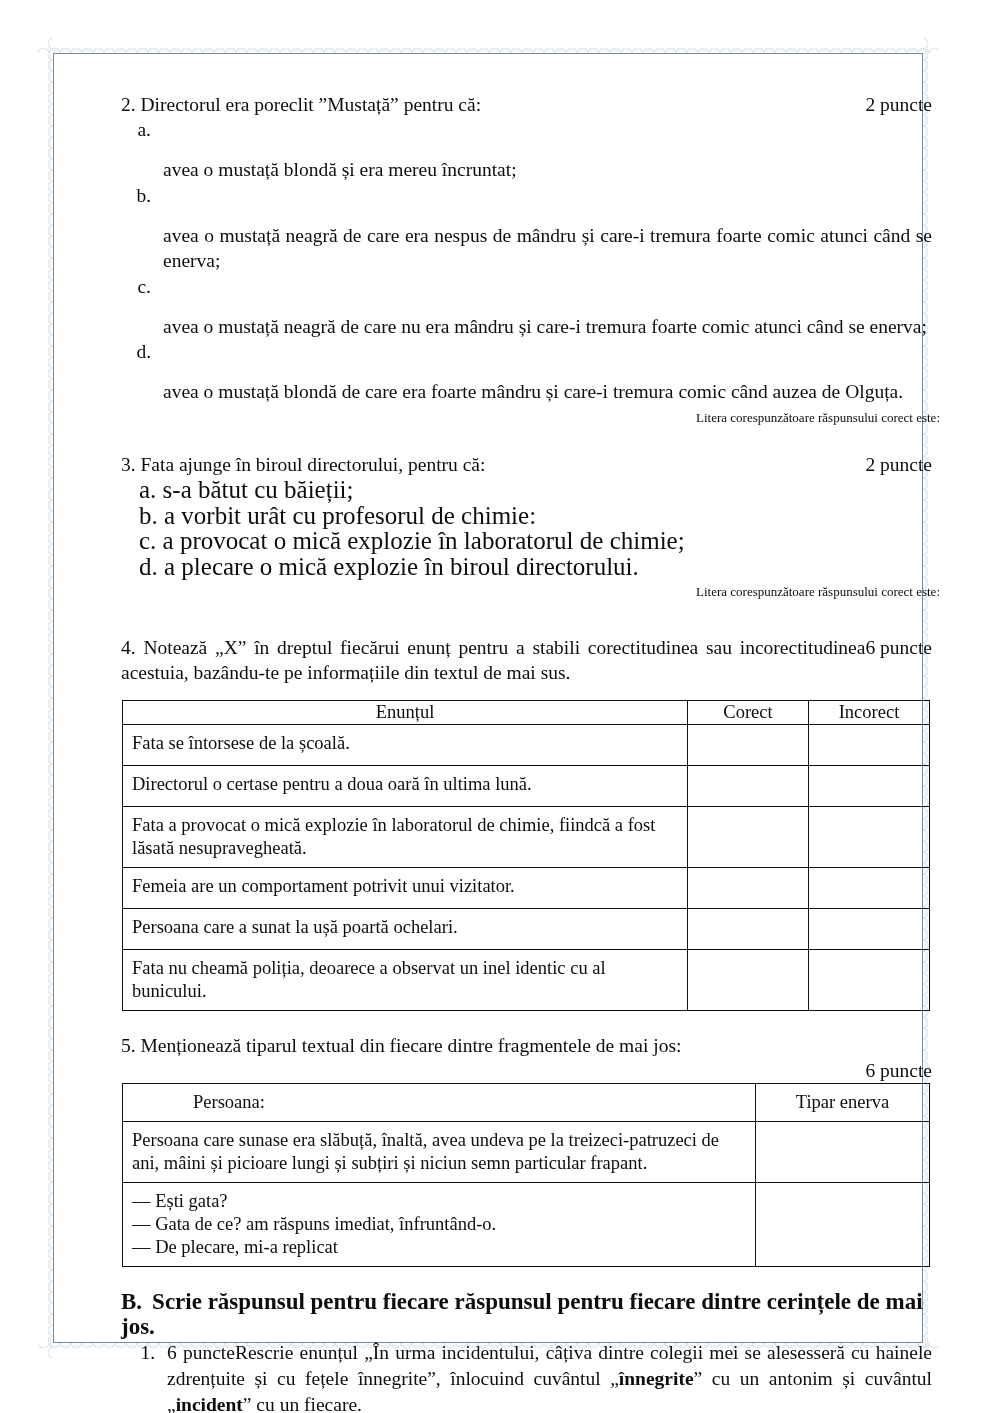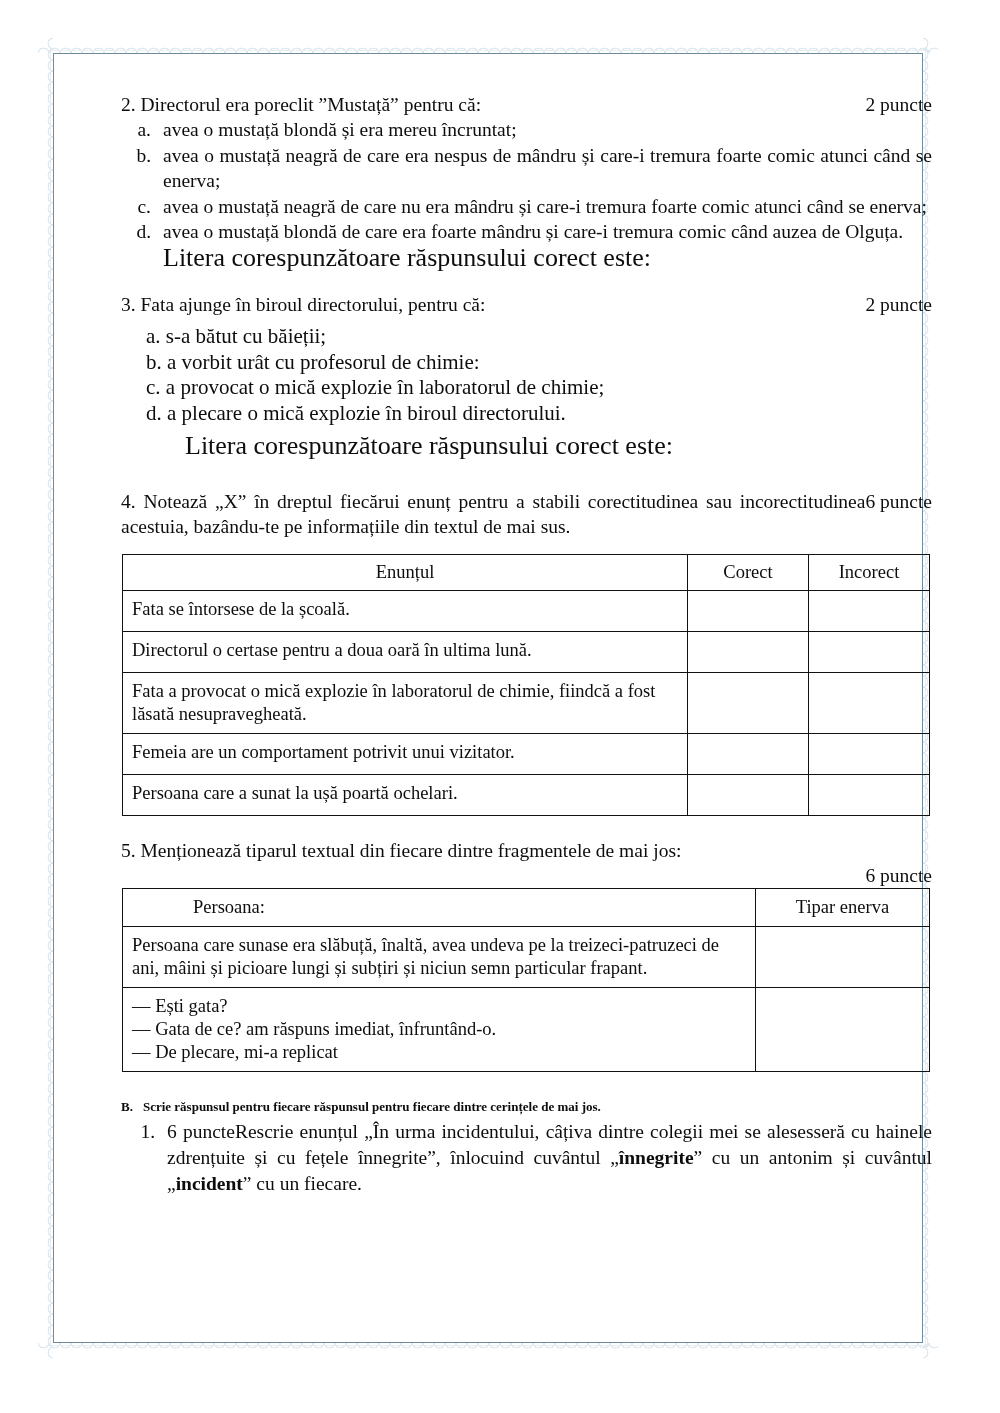--- a/index.html
+++ b/index.html
@@ -104,36 +104,37 @@
     text-align: justify;
     margin: 0;
   }
   .opt-list-lettered li .lbl {
     width: 34px;
     flex: 0 0 34px;
     text-align: right;
     padding-right: 12px;
     box-sizing: border-box;
   }
-  .opt-list-lettered li .body { flex: 1; text-align: justify; }
+  .opt-list-lettered li .body { flex: 1; text-align: justify; margin-top: 40px; }
   .opt-list-lettered li .body.nojust { text-align: left; }
 
   .opt-list-plain {
     list-style: none;
-    margin: 7px;
+    margin: 0;
     padding: 0 0 0 24px;
-    font-size: 21px;
+    font-size: 25px;
     line-height: 25.5px;
   }
   .opt-list-plain li { margin: 0; }
 
   .litera-line {
-    font-size: 26px;
+    font-size: 13px;
     line-height: 25.5px;
     padding-left: 48px;
+    text-align: right;
   }
   .litera-line.indent-a { padding-left: 48px; }
   .litera-line.indent-b { padding-left: 70px; }
 
   .para {
     font-size: 19.5px;
     line-height: 25.5px;
     text-align: justify;
     padding: 0 8px 0 6px;
   }
@@ -157,21 +158,21 @@
   table.exam-table td,
   table.exam-table th {
     border: 1.6px solid #111111;
     padding: 7px 9px;
     vertical-align: top;
     font-weight: normal;
     text-align: left;
   }
   table.exam-table th {
     text-align: center;
-    padding: 6px 9px;
+    padding: 0 9px;
   }
   table.exam-table .col-mark { width: 102px; }
   table.exam-table .cell-blank { height: 24px; }
   table.exam-table tr.row-tall td { height: 44px; }
   table.exam-table tr.row-short td { height: 26px; }
 
   table.frag-table { border-collapse: collapse; width: 808px; margin-left: 7px;
                      table-layout: fixed; font-size: 18.5px; line-height: 23px; }
   table.frag-table td, table.frag-table th {
     border: 1.6px solid #111111;
@@ -188,21 +189,21 @@
   table.frag-table .dialog-line { display: block; }
 
   .points-line {
     font-size: 19.5px;
     line-height: 25px;
     text-align: right;
     padding-right: 8px;
   }
 
   .sec-b-head {
-    font-size: 13px;
+    font-size: 23px;
     line-height: 25.5px;
     font-weight: bold;
     padding-left: 6px;
   }
   .sec-b-head .sec-letter { padding-right: 10px; }
 
   .sub-item {
     display: flex;
     font-size: 19.5px;
     line-height: 26px;
@@ -311,20 +312,25 @@
         <tr class="row-short">
           <td>Femeia are un comportament potrivit unui vizitator.</td>
           <td class="col-mark cell-blank"></td>
           <td class="col-mark cell-blank"></td>
         </tr>
         <tr class="row-short">
           <td>Persoana care a sunat la ușă poartă ochelari.</td>
           <td class="col-mark cell-blank"></td>
           <td class="col-mark cell-blank"></td>
         </tr>
+        <tr class="row-tall">
+          <td>Fata nu cheamă poliția, deoarece a observat un inel identic cu al bunicului.</td>
+          <td class="col-mark cell-blank"></td>
+          <td class="col-mark cell-blank"></td>
+        </tr>
       </tbody>
     </table>
   </div>
 
   <div class="spacer-md"></div>
 
   <div class="q-block">
     <div class="q-head">
       <span class="q-text">5. Menționează tiparul textual din fiecare dintre fragmentele de mai jos:</span>
     </div>

